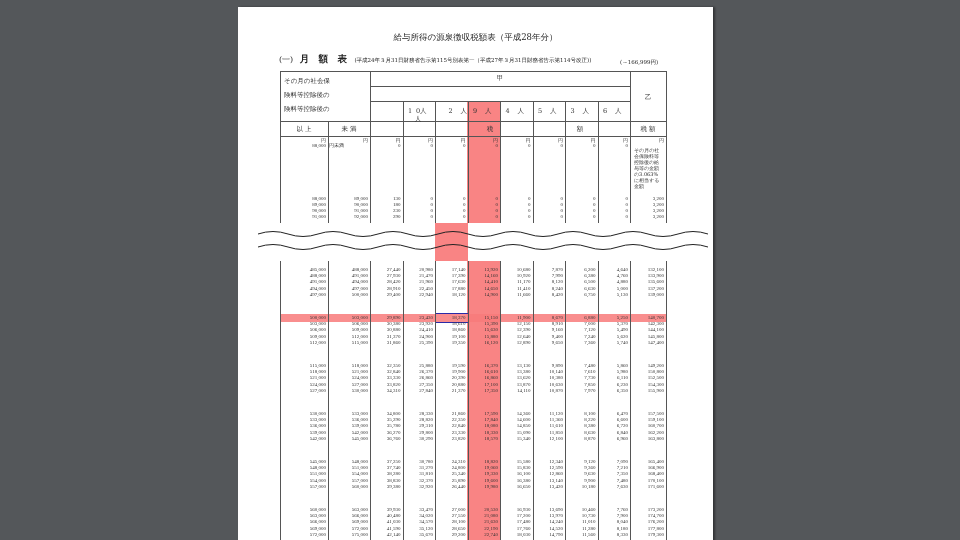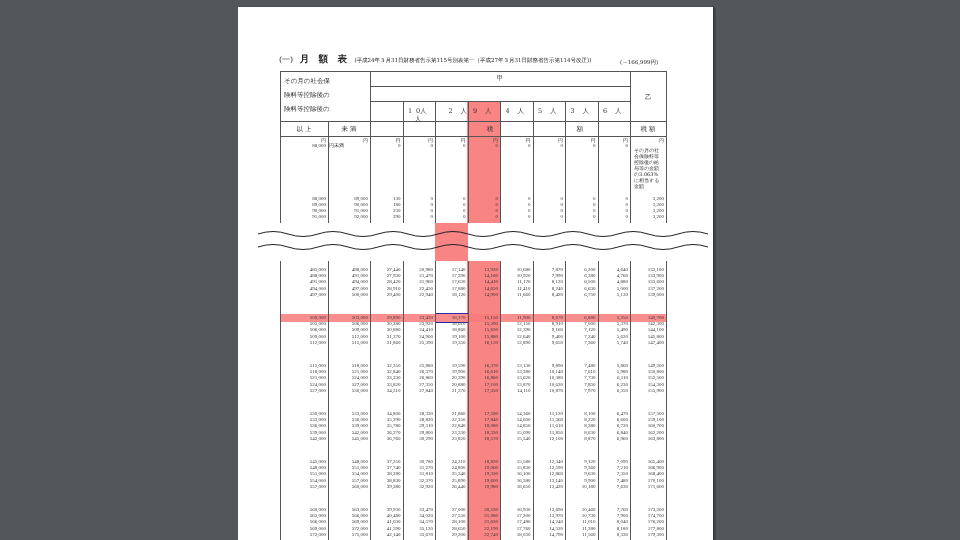--- a/index.html
+++ b/index.html
@@ -19,20 +19,21 @@
   .hl-box{position:absolute;border:1.5px solid #2a2aa8;box-sizing:border-box;}
   .num{position:absolute;font-size:5px;line-height:5.6px;color:#333;text-align:right;font-family:"Liberation Serif",serif;}
   .wave{position:absolute;left:0;width:475px;height:10px;}
   .annot{position:absolute;left:225px;top:296px;font-family:"DejaVu Sans",sans-serif;font-size:15px;color:#2a3bd0;letter-spacing:0.5px;white-space:nowrap;}
   .otsu-note{position:absolute;font-size:5px;line-height:6px;color:#333;width:26px;}
 </style>
 </head>
 <body>
 
 <div class="page">
+  <div class="doc-title">給与所得の源泉徴収税額表（平成28年分）</div>
   <div class="table-title">
     <span>(一)</span>
     <span class="big">月 額 表</span>
     <span class="small">(平成24年３月31日財務省告示第115号別表第一（平成27年３月31日財務省告示第114号改正))</span>
   </div>
   <div class="range-note">(～166,999円)</div>
 
   <div class="grid" id="grid">
 
     <div class="hl-col" style="top:30px;height:450px;"></div>

